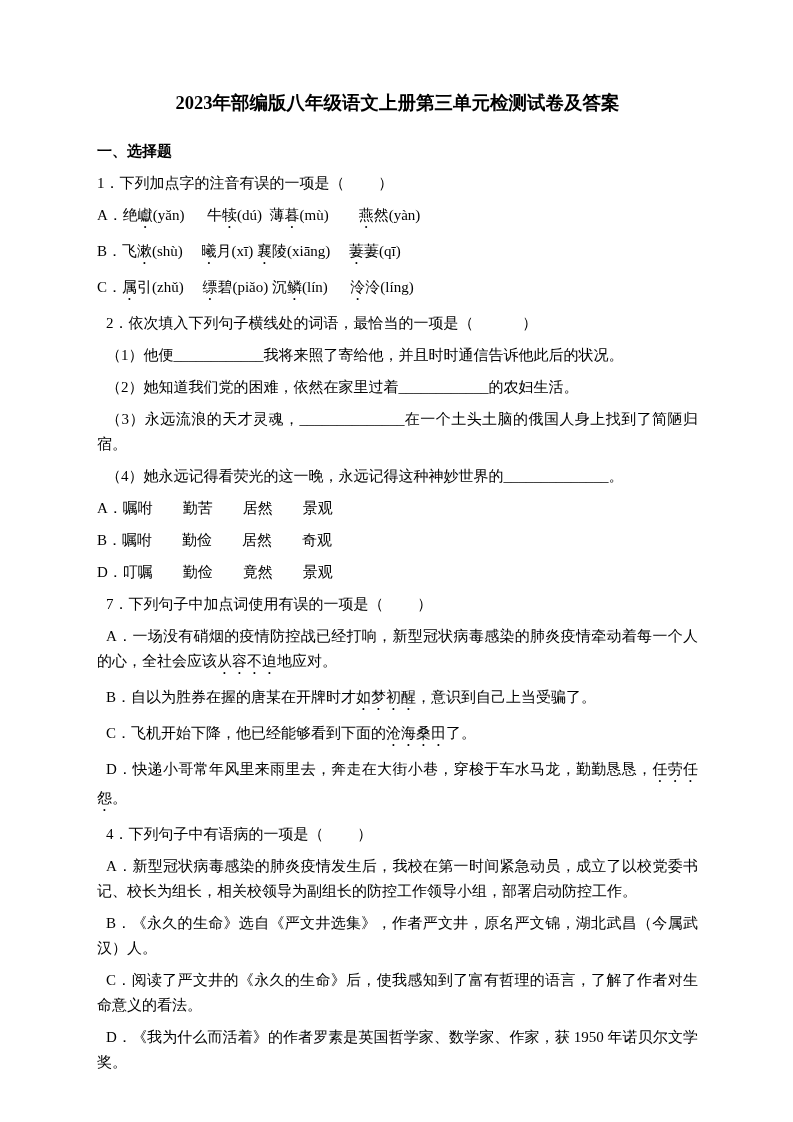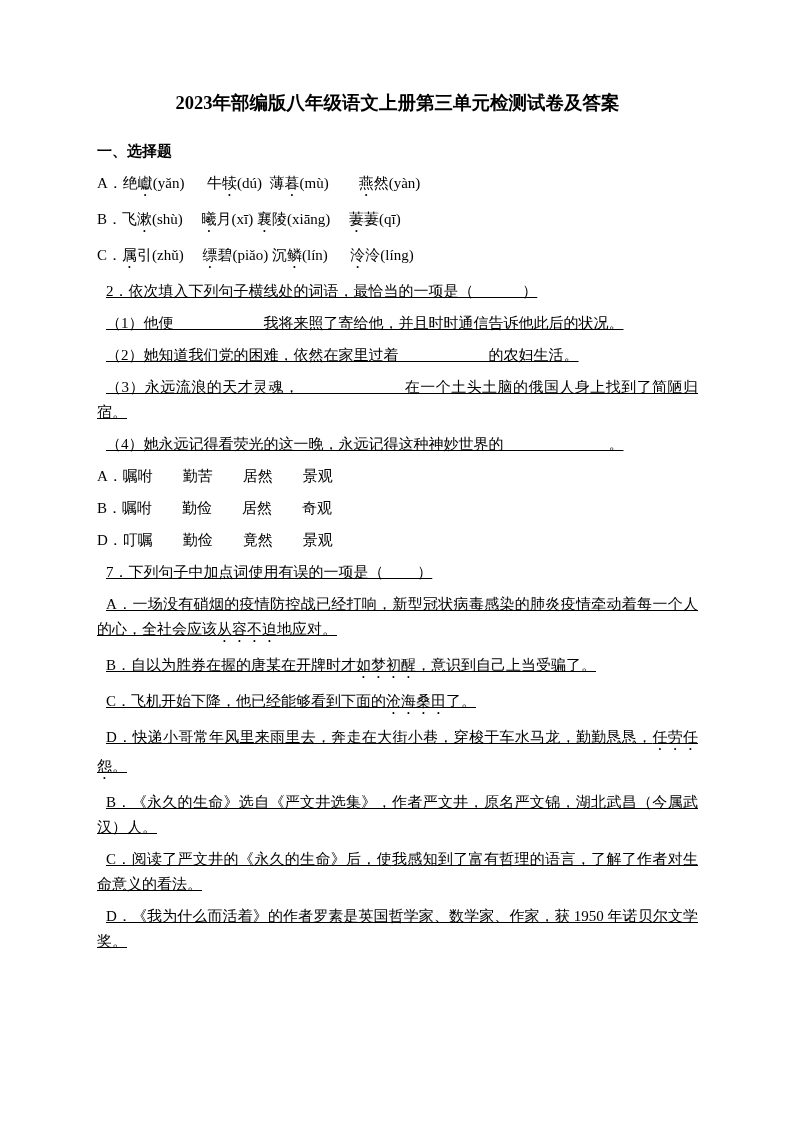--- a/index.html
+++ b/index.html
@@ -30,48 +30,51 @@
     line-height: 26px;
   }
   .doc-body p.line {
     font-size: 15px;
     line-height: 25px;
     margin: 0 0 7px 0;
     white-space: pre-wrap;
     text-align: justify;
   }
   .doc-body p.line.bold { font-weight: bold; margin-top: 15px; }
-  .doc-body p.line.ind { text-indent: 9px; text-decoration: underline; }
+  .doc-body p.line.ind { text-indent: 9px; }
   span.em {
     -webkit-text-emphasis: filled dot;
     text-emphasis: filled dot;
     -webkit-text-emphasis-position: under right;
     text-emphasis-position: under right;
   }
 </style>
 </head>
 <body>
 
 <div class="page">
   <h1 class="doc-title">2023年部编版八年级语文上册第三单元检测试卷及答案</h1>
   <div class="doc-body">
       <p class="line bold"><span class="run">一、选择题</span></p>
+      <p class="line"><span class="run">1．下列加点字的注音有误的一项是（         ）</span></p>
       <p class="line"><span class="run">A．绝</span><span class="em">巘</span><span class="run">(yǎn)      牛</span><span class="em">犊</span><span class="run">(dú)  薄</span><span class="em">暮</span><span class="run">(mù)        </span><span class="em">燕</span><span class="run">然(yàn)</span></p>
       <p class="line"><span class="run">B．飞</span><span class="em">漱</span><span class="run">(shù)     </span><span class="em">曦</span><span class="run">月(xī) </span><span class="em">襄</span><span class="run">陵(xiāng)     </span><span class="em">萋</span><span class="run">萋(qī)</span></p>
       <p class="line"><span class="run">C．</span><span class="em">属</span><span class="run">引(zhǔ)     </span><span class="em">缥</span><span class="run">碧(piǎo) 沉</span><span class="em">鳞</span><span class="run">(lín)      </span><span class="em">泠</span><span class="run">泠(líng)</span></p>
       <p class="line ind"><span class="run">2．依次填入下列句子横线处的词语，最恰当的一项是（             ）</span></p>
       <p class="line ind"><span class="run">（1）他便____________我将来照了寄给他，并且时时通信告诉他此后的状况。</span></p>
       <p class="line ind"><span class="run">（2）她知道我们党的困难，依然在家里过着____________的农妇生活。</span></p>
       <p class="line ind"><span class="run">（3）永远流浪的天才灵魂，______________在一个土头土脑的俄国人身上找到了简陋归宿。</span></p>
       <p class="line ind"><span class="run">（4）她永远记得看荧光的这一晚，永远记得这种神妙世界的______________。</span></p>
       <p class="line"><span class="run">A．嘱咐　　勤苦　　居然　　景观</span></p>
       <p class="line"><span class="run">B．嘱咐　　勤俭　　居然　　奇观</span></p>
       <p class="line"><span class="run">D．叮嘱　　勤俭　　竟然　　景观</span></p>
       <p class="line ind"><span class="run">7．下列句子中加点词使用有误的一项是（         ）</span></p>
       <p class="line ind"><span class="run">A．一场没有硝烟的疫情防控战已经打响，新型冠状病毒感染的肺炎疫情牵动着每一个人的心，全社会应该</span><span class="em">从容不迫</span><span class="run">地应对。</span></p>
       <p class="line ind"><span class="run">B．自以为胜券在握的唐某在开牌时才</span><span class="em">如梦初醒</span><span class="run">，意识到自己上当受骗了。</span></p>
       <p class="line ind"><span class="run">C．飞机开始下降，他已经能够看到下面的</span><span class="em">沧海桑田</span><span class="run">了。</span></p>
       <p class="line ind"><span class="run">D．快递小哥常年风里来雨里去，奔走在大街小巷，穿梭于车水马龙，勤勤恳恳，</span><span class="em">任劳任怨</span><span class="run">。</span></p>
+      <p class="line ind"><span class="run">4．下列句子中有语病的一项是（         ）</span></p>
+      <p class="line ind"><span class="run">A．新型冠状病毒感染的肺炎疫情发生后，我校在第一时间紧急动员，成立了以校党委书记、校长为组长，相关校领导为副组长的防控工作领导小组，部署启动防控工作。</span></p>
       <p class="line ind"><span class="run">B．《永久的生命》选自《严文井选集》，作者严文井，原名严文锦，湖北武昌（今属武汉）人。</span></p>
       <p class="line ind"><span class="run">C．阅读了严文井的《永久的生命》后，使我感知到了富有哲理的语言，了解了作者对生命意义的看法。</span></p>
       <p class="line ind"><span class="run">D．《我为什么而活着》的作者罗素是英国哲学家、数学家、作家，获 1950 年诺贝尔文学奖。</span></p>
     </div>
 </div>
 
 </body></html>

